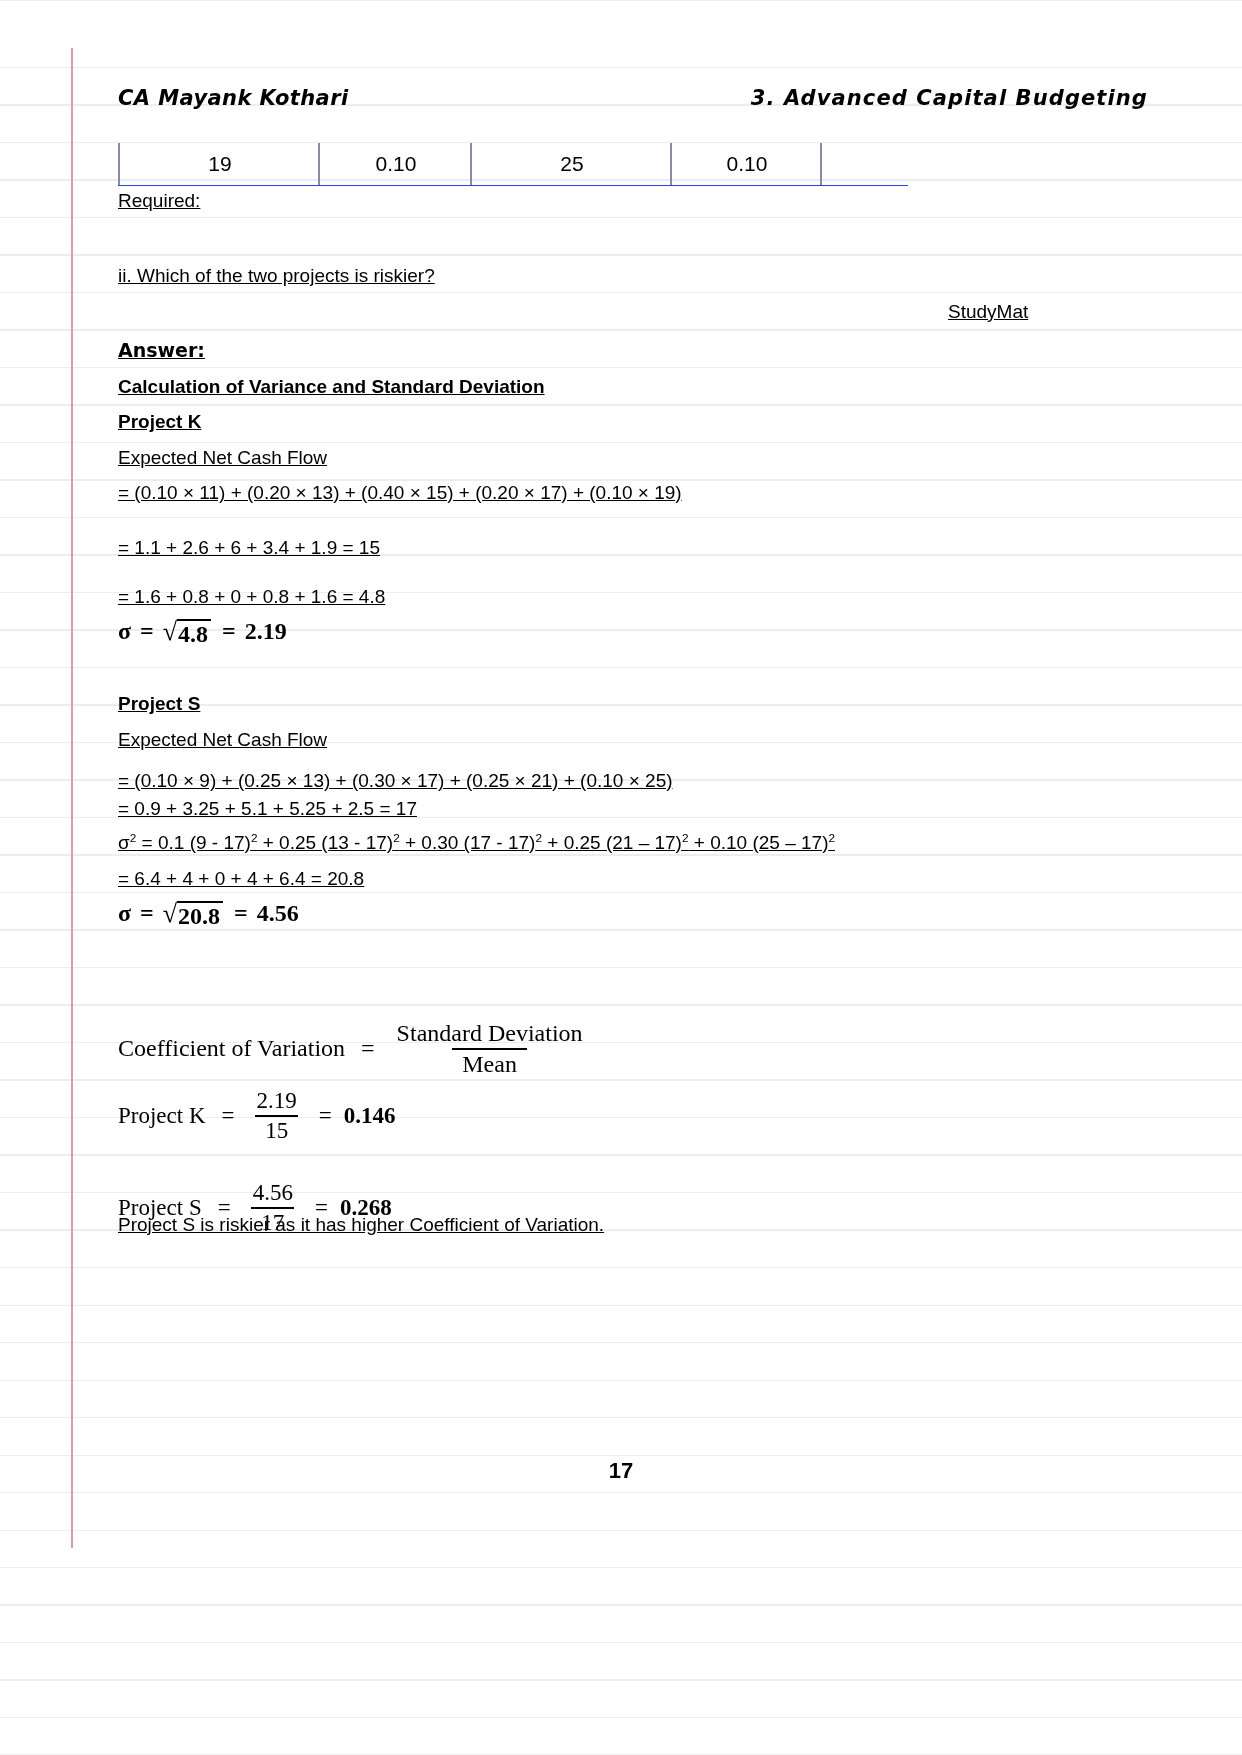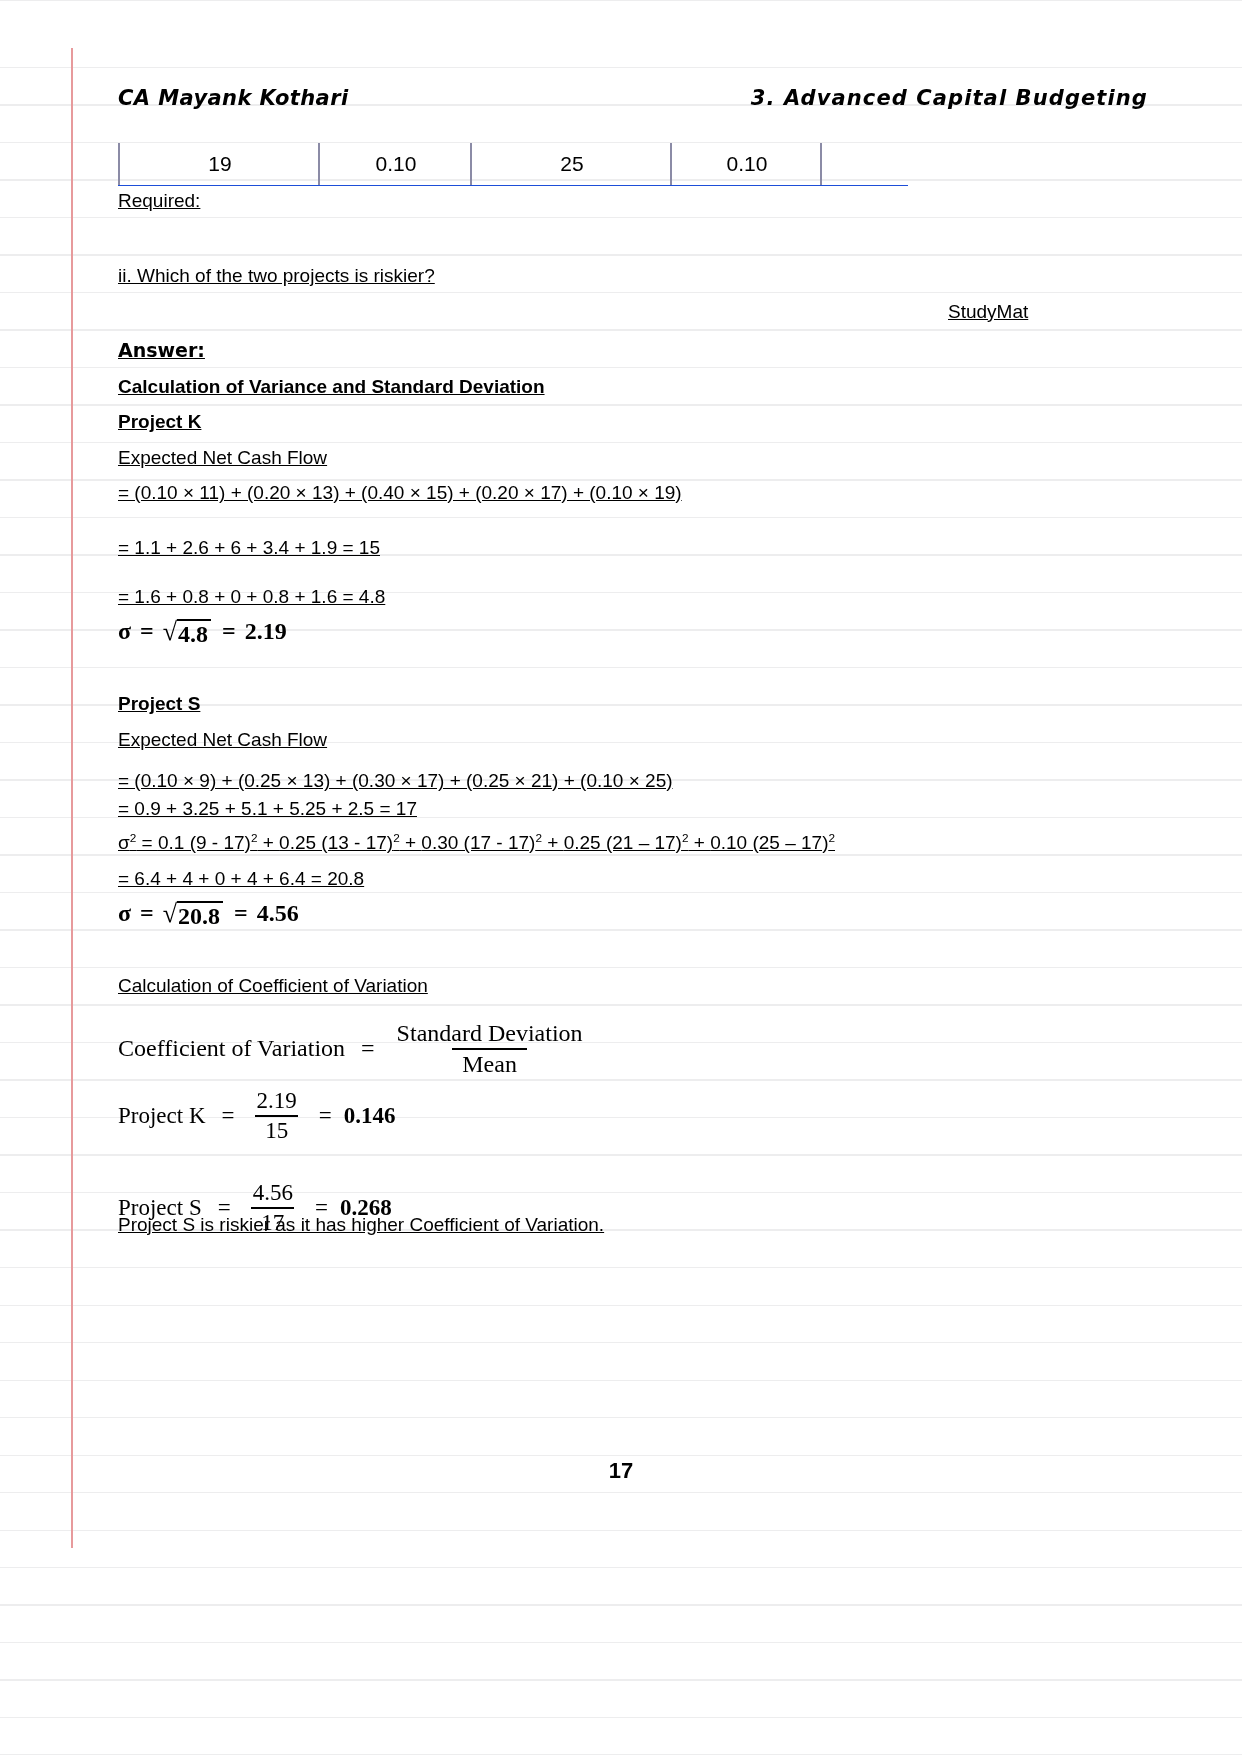--- a/index.html
+++ b/index.html
@@ -225,21 +225,20 @@
       <span>σ</span>
       <span class="eq">=</span>
       <span class="radical">
         <span class="sign">√</span>
           <span class="rad-body">20.8</span>
       </span>
       <span class="eq">=</span>
       <span>4.56</span>
     </div>
 
-    <div class="ln" style="left:118px; top:973px;">Calculation of Coefficient of Variation</div>
 
     <div class="frac-row" style="left:118px; top:1020px; font-size:24px;">
       <span class="lbl">Coefficient of Variation</span>
       <span class="eqs">=</span>
       <span class="frac">
         <span class="num">Standard Deviation</span>
         <span class="den">Mean</span>
       </span>
     </div>
 

